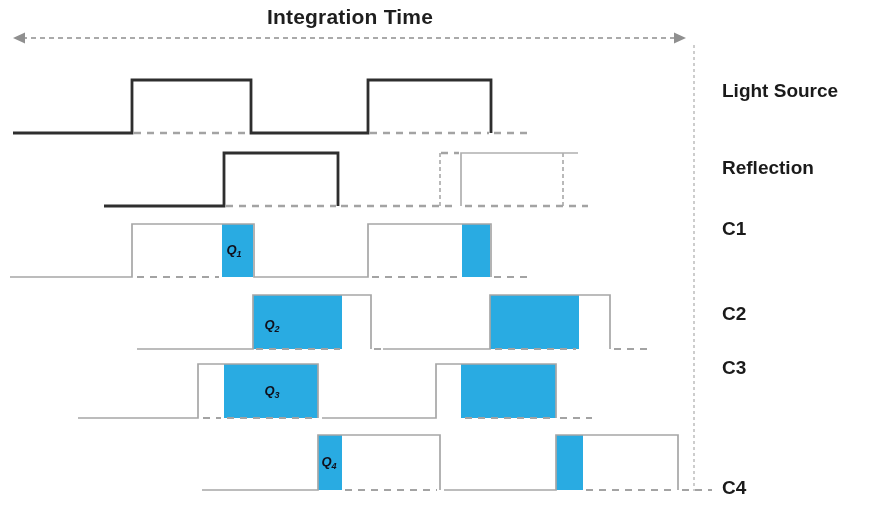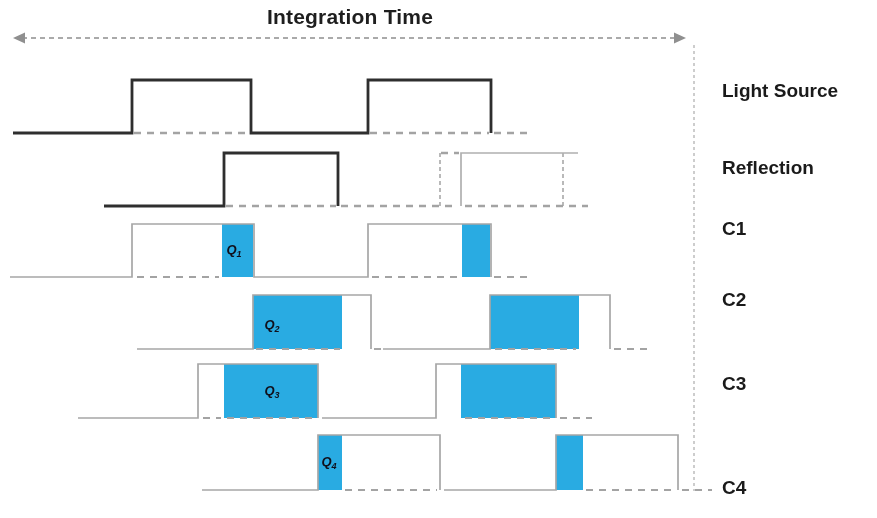--- a/index.html
+++ b/index.html
@@ -72,16 +72,16 @@
       <line x1="586" y1="490" x2="675" y2="490" stroke="#a3a3a3" stroke-width="1.9" stroke-dasharray="7 6"></line>
       <line x1="682" y1="490" x2="712" y2="490" stroke="#a3a3a3" stroke-width="1.9" stroke-dasharray="7 6"></line>
       <polyline points="202,490 318,490 318,435 440,435 440,490" fill="none" stroke="#a6a6a6" stroke-width="1.7"></polyline>
       <polyline points="444,490 556,490 556,435 678,435 678,490" fill="none" stroke="#a6a6a6" stroke-width="1.7"></polyline>
       <text x="329" y="463" fill="#10101c" font-size="13" font-weight="700" font-style="italic" text-anchor="middle" dominant-baseline="middle" font-family="&quot;Liberation Sans&quot;, sans-serif">Q<tspan font-size="9" dy="4">4</tspan></text>
     </svg>
 
   <div class="row-label" style="top:168px">Reflection</div>
   <div class="row-label" style="top:91px">Light Source</div>
   <div class="row-label" style="top:229px">C1</div>
-  <div class="row-label" style="top:300px">C2</div>
-  <div class="row-label" style="top:384px">C3</div>
+  <div class="row-label" style="top:314px">C2</div>
+  <div class="row-label" style="top:368px">C3</div>
   <div class="row-label" style="top:488px">C4</div>
 </div>
 
 </body></html>

